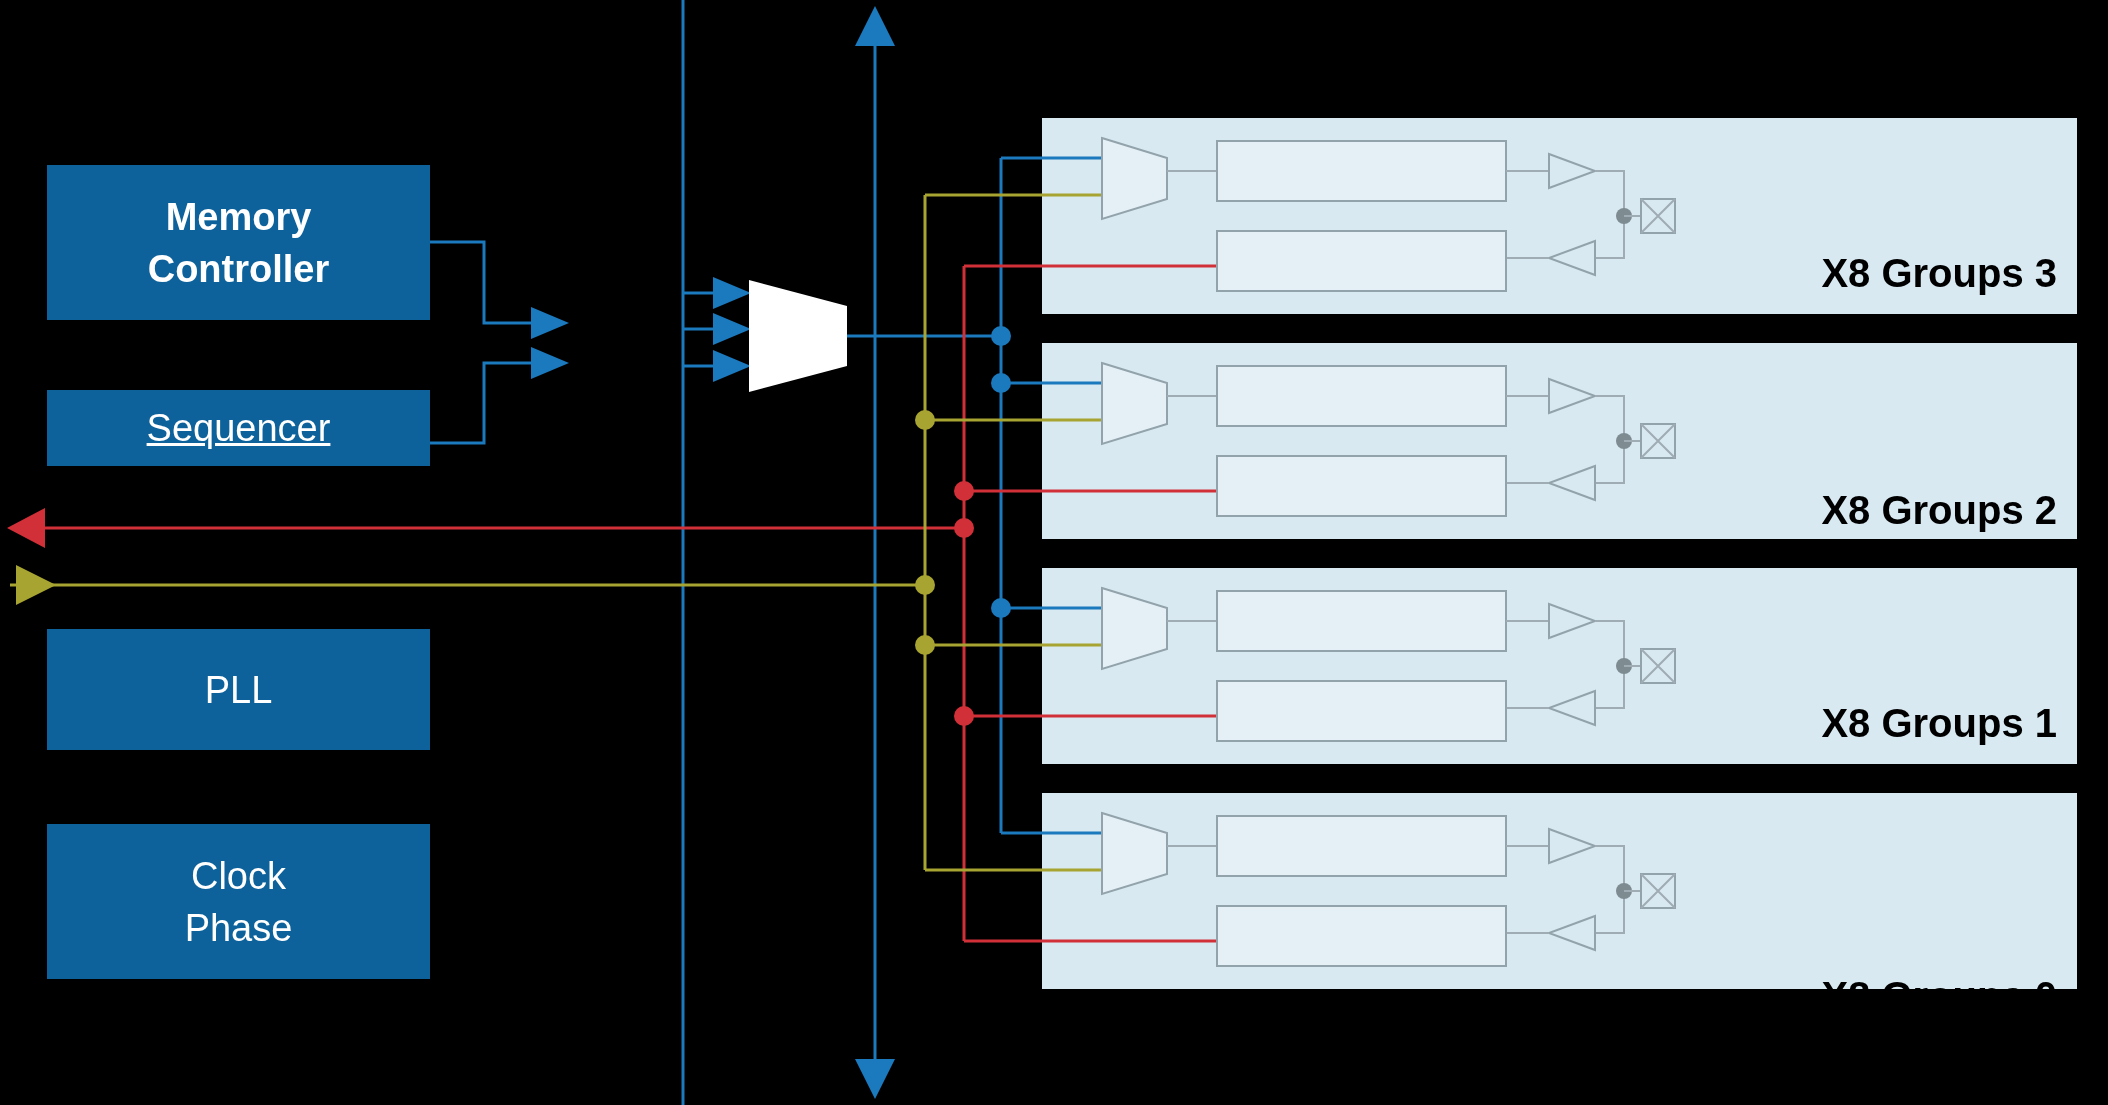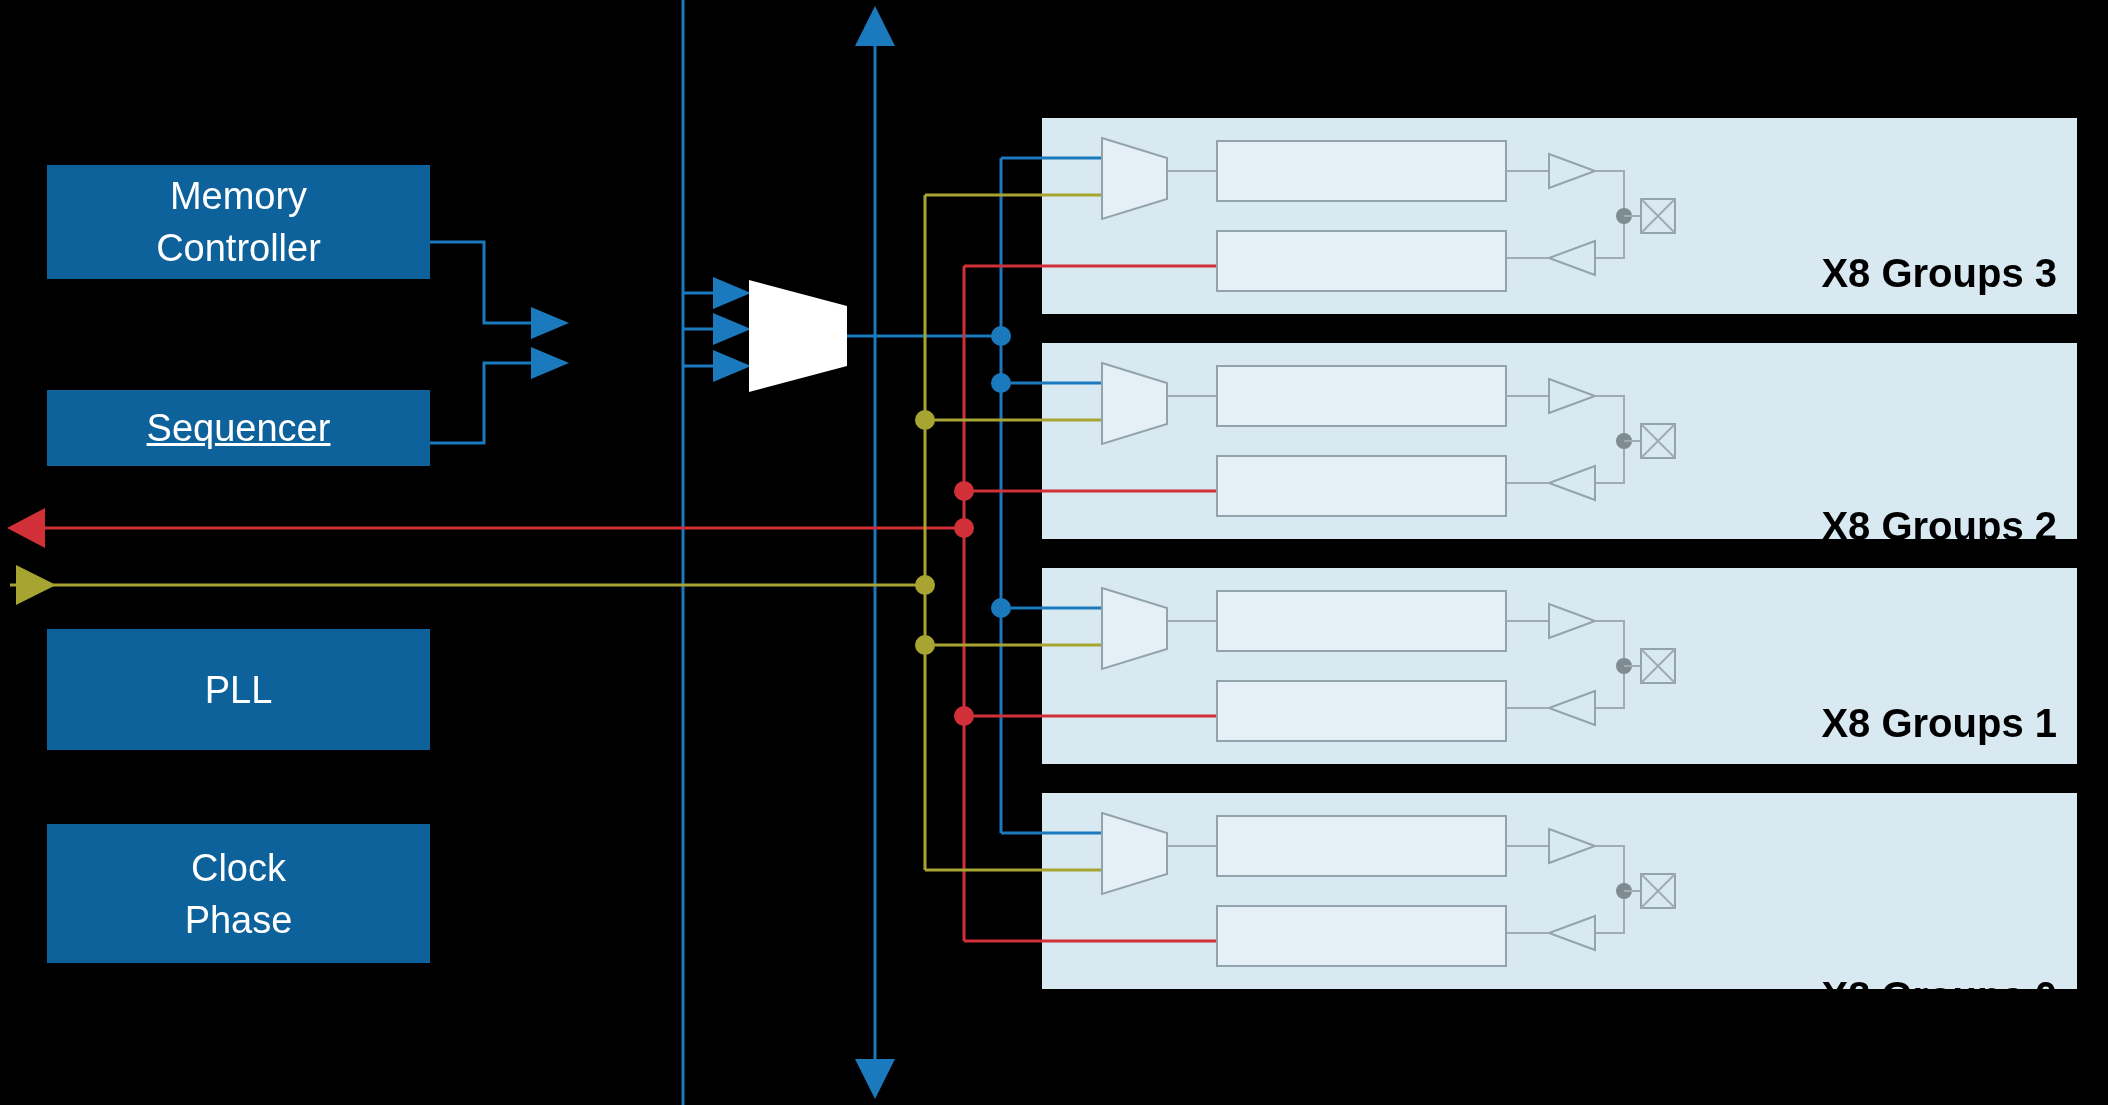--- a/index.html
+++ b/index.html
@@ -2,27 +2,27 @@
 <html><head>
 <meta charset="utf-8">
 <style>
   html,body{margin:0;padding:0;background:#000;}
   .canvas{position:relative;width:2108px;height:1105px;background:#000;overflow:hidden;
           font-family:"Liberation Sans",sans-serif;}
   svg{position:absolute;left:0;top:0;z-index:1;}
   .block{position:absolute;left:47px;width:383px;background:#0D629B;color:#FFFFFF;
          display:flex;align-items:center;justify-content:center;text-align:center;
          font-size:38px;line-height:52px;white-space:pre-line;z-index:2;}
-  .block-mc{top:165px;height:114px;}
+  .block-mc{top:165px;height:155px;font-weight:bold;}
   .block-seq{top:390px;height:76px;text-decoration:underline;}
   .block-pll{top:629px;height:121px;}
-  .block-cp{top:824px;height:139px;}
+  .block-cp{top:824px;height:155px;}
   .group-label{position:absolute;right:51px;color:#000;font-size:40px;font-weight:700;
                white-space:nowrap;z-index:2;}
-  .gl3{top:251px;} .gl2{top:504px;} .gl1{top:701px;} .gl0{top:926px;margin-top:48px;}
+  .gl3{top:251px;} .gl2{top:488px;} .gl1{top:701px;} .gl0{top:926px;margin-top:48px;}
 
   .sigB{stroke:#1B79BE;stroke-width:3;fill:none;}
   .sigR{stroke:#D13038;stroke-width:3;fill:none;}
   .sigY{stroke:#A8A431;stroke-width:3;fill:none;}
   .fillB{fill:#1B79BE;} .fillR{fill:#D13038;} .fillY{fill:#A8A431;}
   .panel{fill:#D8E9F1;}
   .shape{fill:#E4F0F6;stroke:#93A3AB;stroke-width:2;}
   .bufshape{fill:#D8E9F1;stroke:#93A3AB;stroke-width:2;}
   .conn{stroke:#9FACB3;stroke-width:2;fill:none;}
   .graydot{fill:#7E8B91;}

